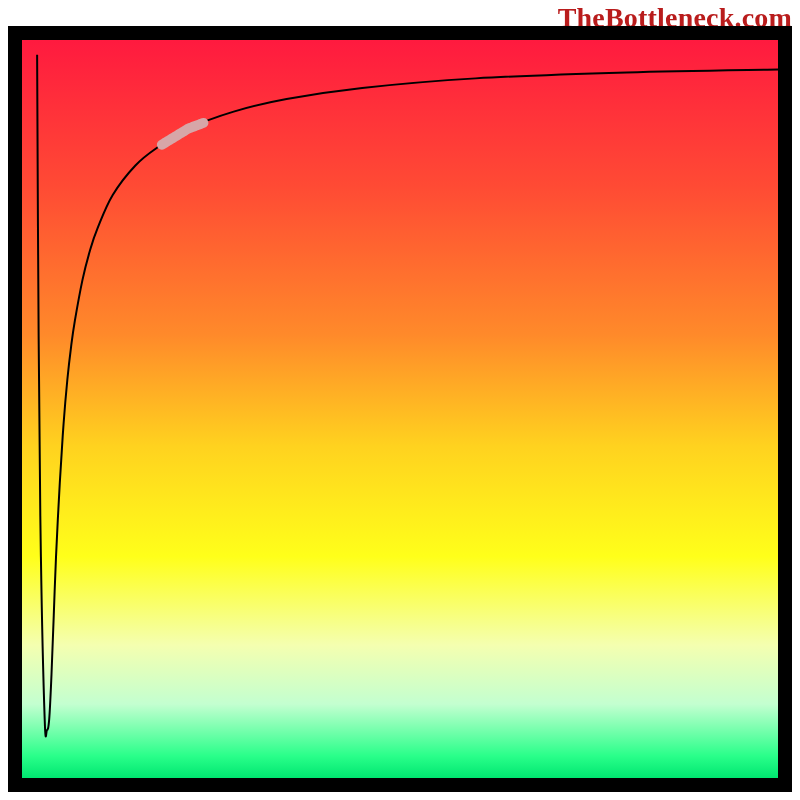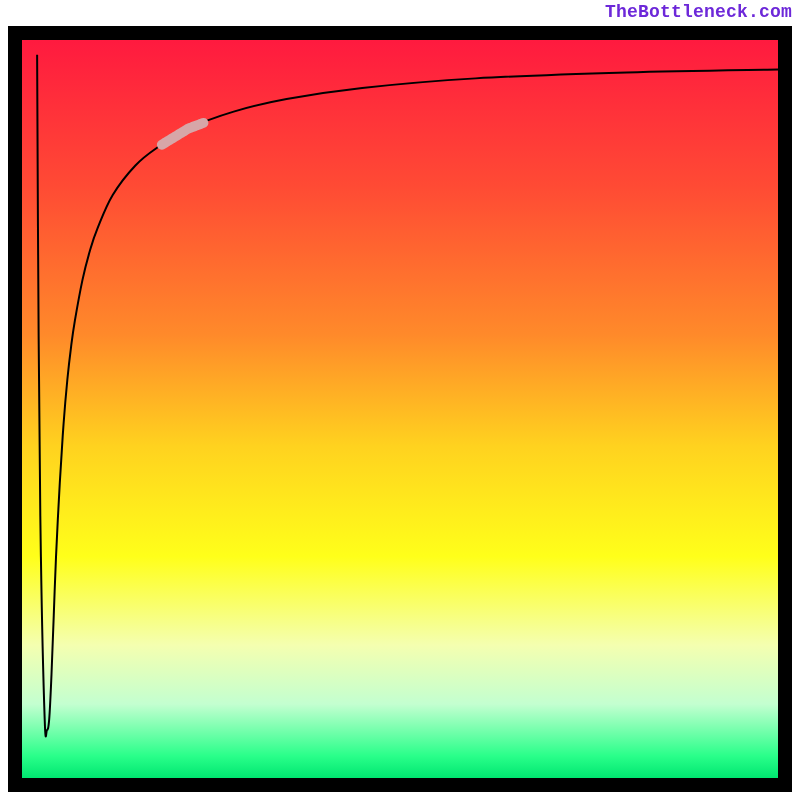--- a/index.html
+++ b/index.html
@@ -7,24 +7,24 @@
     width: 800px;
     height: 800px;
     background: #ffffff;
     font-family: Arial, Helvetica, sans-serif;
     position: relative;
   }
   .watermark {
     position: absolute;
     top: 2px;
     right: 8px;
-    font-size: 18px;
+    font-size: 28px;
     font-weight: bold;
-    color: #6d28d9;
-    font-family: Liberation Mono, monospace;
+    color: #b91c1c;
+    font-family: Liberation Serif, serif;
     letter-spacing: 0.2px;
   }
   .plot-wrap {
     position: absolute;
     left: 8px;
     top: 26px;
     width: 784px;
     height: 766px;
   }
   svg { display: block; }

